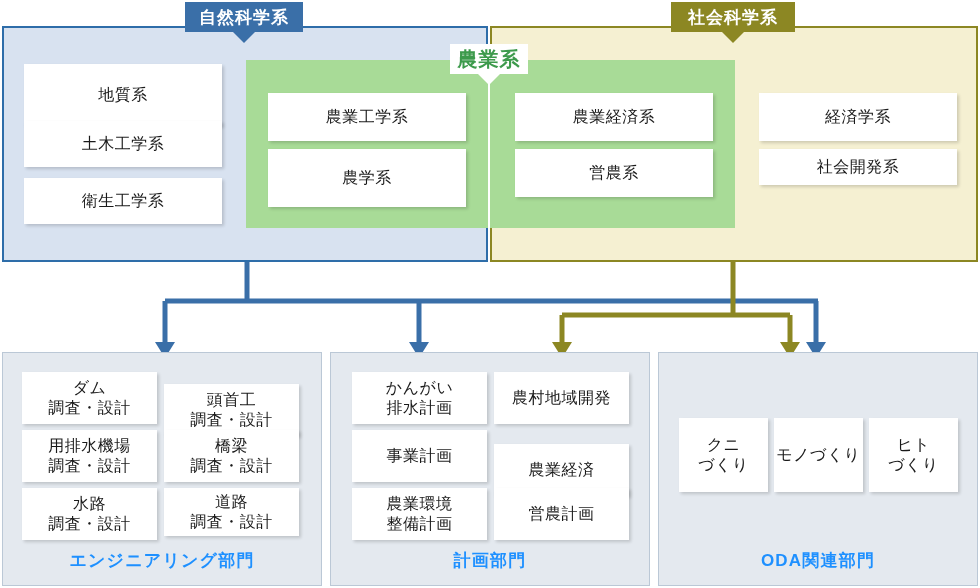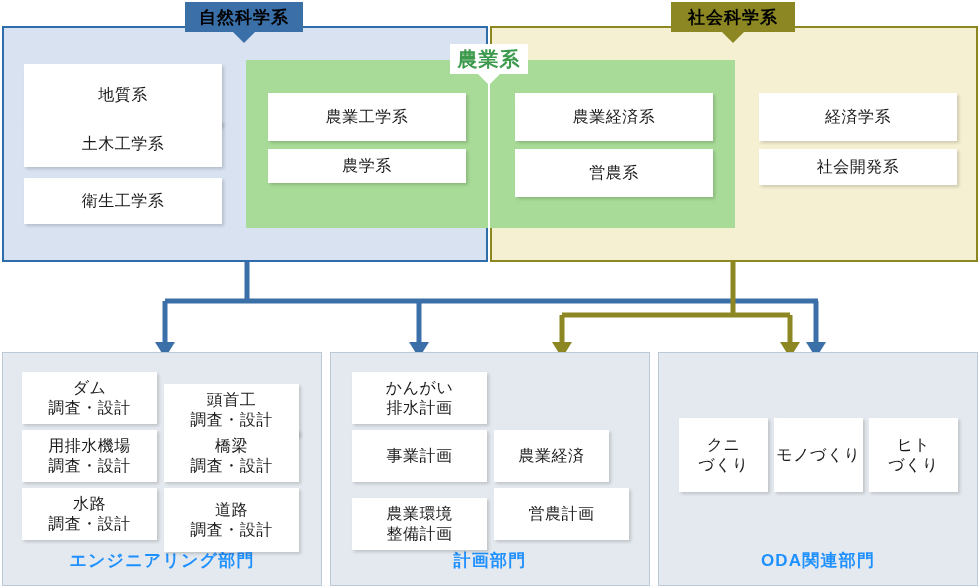--- a/index.html
+++ b/index.html
@@ -70,21 +70,21 @@
 
   
   .ribbon {
     position: absolute;
     display: flex;
     align-items: center;
     justify-content: center;
     font-size: 17px;
     font-weight: bold;
     letter-spacing: 1px;
-    color: #000000;
+    color: #ffffff;
     box-sizing: border-box;
   }
   .ribbon .notch {
     position: absolute;
     left: 50%;
     bottom: -11px;
     margin-left: -11px;
     width: 0; height: 0;
     border-left: 11px solid transparent;
     border-right: 11px solid transparent;
@@ -156,21 +156,21 @@
   <div class="card" style="left:24px; top:121px; width:198px; height:46px;">
     <span>土木工学系</span>
   </div>
   <div class="card" style="left:24px; top:178px; width:198px; height:46px;">
     <span>衛生工学系</span>
   </div>
 
   <div class="card" style="left:268px; top:93px; width:198px; height:48px;">
     <span>農業工学系</span>
   </div>
-  <div class="card" style="left:268px; top:149px; width:198px; height:34px;">
+  <div class="card" style="left:268px; top:149px; width:198px; height:58px;">
     <span>農学系</span>
   </div>
 
   <div class="card" style="left:515px; top:93px; width:198px; height:48px;">
     <span>農業経済系</span>
   </div>
   <div class="card" style="left:515px; top:149px; width:198px; height:48px;">
     <span>営農系</span>
   </div>
 
@@ -233,39 +233,42 @@
     <span>調査・設計</span>
   </div>
   <div class="card" style="left:164px; top:430px; width:135px; height:52px; flex-direction:column;">
     <span>橋梁</span>
     <span>調査・設計</span>
   </div>
   <div class="card" style="left:22px; top:488px; width:135px; height:52px; flex-direction:column;">
     <span>水路</span>
     <span>調査・設計</span>
   </div>
-  <div class="card" style="left:164px; top:488px; width:135px; height:64px; flex-direction:column;">
+  <div class="card" style="left:164px; top:488px; width:135px; height:48px; flex-direction:column;">
     <span>道路</span>
     <span>調査・設計</span>
   </div>
 
   <div class="dept" id="dept-plan">
     <div class="dept-title">計画部門</div>
   </div>
   <div class="card" style="left:352px; top:372px; width:135px; height:52px; flex-direction:column;">
     <span>かんがい</span>
     <span>排水計画</span>
   </div>
+  <div class="card" style="left:494px; top:372px; width:135px; height:52px;">
+    <span>農村地域開発</span>
+  </div>
   <div class="card" style="left:352px; top:430px; width:135px; height:52px;">
     <span>事業計画</span>
   </div>
-  <div class="card" style="left:494px; top:430px; width:115px; height:52px;text-align:center;">
+  <div class="card" style="left:494px; top:444px; width:135px; height:52px;text-align:center;">
     <span>農業経済</span>
   </div>
-  <div class="card" style="left:352px; top:488px; width:135px; height:52px; flex-direction:column;margin-top:10px;">
+  <div class="card" style="left:352px; top:488px; width:135px; height:52px; flex-direction:column;">
     <span>農業環境</span>
     <span>整備計画</span>
   </div>
   <div class="card" style="left:494px; top:488px; width:135px; height:52px;">
     <span>営農計画</span>
   </div>
 
   <div class="dept" id="dept-oda">
     <div class="dept-title">ODA関連部門</div>
   </div>

